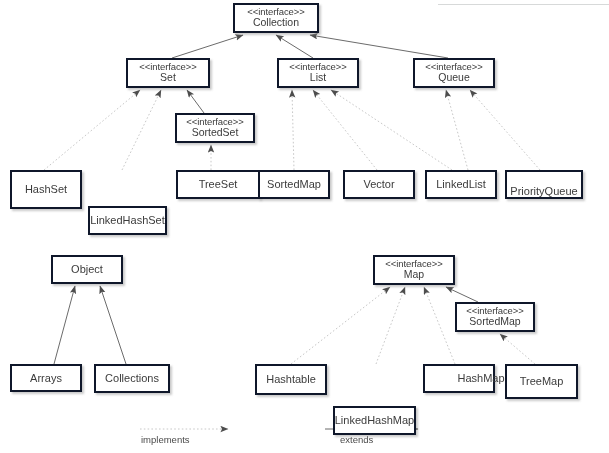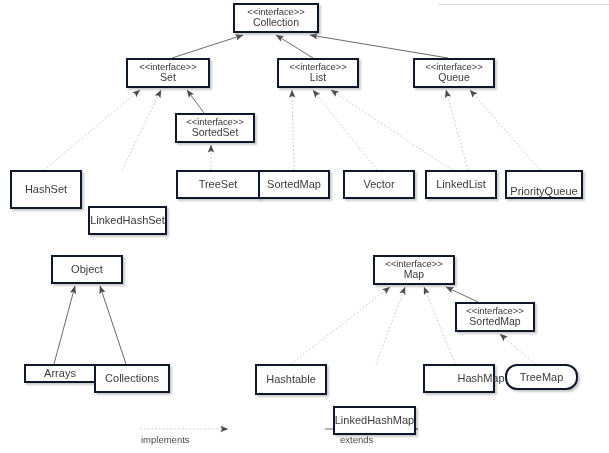--- a/index.html
+++ b/index.html
@@ -119,21 +119,21 @@
       </div>
       <div class="node cls" style="left: 425px; top: 170px; width: 72px; height: 29px;">
         <div class="nname">LinkedList</div>
       </div>
       <div class="node cls" style="left: 505px; top: 170px; width: 78px; height: 29px; justify-content: flex-end;">
         <div class="nname">PriorityQueue</div>
       </div>
       <div class="node cls" style="left: 51px; top: 255px; width: 72px; height: 29px;">
         <div class="nname">Object</div>
       </div>
-      <div class="node cls" style="left: 10px; top: 364px; width: 72px; height: 19px; margin-left: 14px;">
+      <div class="node cls" style="left: 10px; top: 364px; width: 72px; height: 28px;">
         <div class="nname">Arrays</div>
       </div>
       <div class="node cls" style="left: 94px; top: 364px; width: 76px; height: 29px;">
         <div class="nname">Collections</div>
       </div>
       <div class="node iface" style="left: 373px; top: 255px; width: 82px; height: 30px;">
         <div class="stereo">&lt;&lt;interface&gt;&gt;</div>
         <div class="nname">Map</div>
       </div>
       <div class="node iface" style="left: 455px; top: 302px; width: 80px; height: 30px;">
@@ -142,21 +142,21 @@
       </div>
       <div class="node cls" style="left: 255px; top: 364px; width: 72px; height: 31px;">
         <div class="nname">Hashtable</div>
       </div>
       <div class="node cls" style="left: 333px; top: 364px; width: 83px; height: 29px; margin-top: 42px;">
         <div class="nname">LinkedHashMap</div>
       </div>
       <div class="node cls" style="left: 423px; top: 364px; width: 72px; height: 29px; padding-left: 44px;">
         <div class="nname">HashMap</div>
       </div>
-      <div class="node cls" style="left: 505px; top: 364px; width: 73px; height: 26px; border-radius: 12px;">
+      <div class="node cls" style="left: 505px; top: 364px; width: 73px; height: 35px;">
         <div class="nname">TreeMap</div>
       </div>
     </div>
   <div id="legend-layer">
       <div class="legend-label" style="left: 141px; top: 434px;">implements</div>
       <div class="legend-label" style="left: 340px; top: 434px;">extends</div>
     </div>
 
 </div>
 

